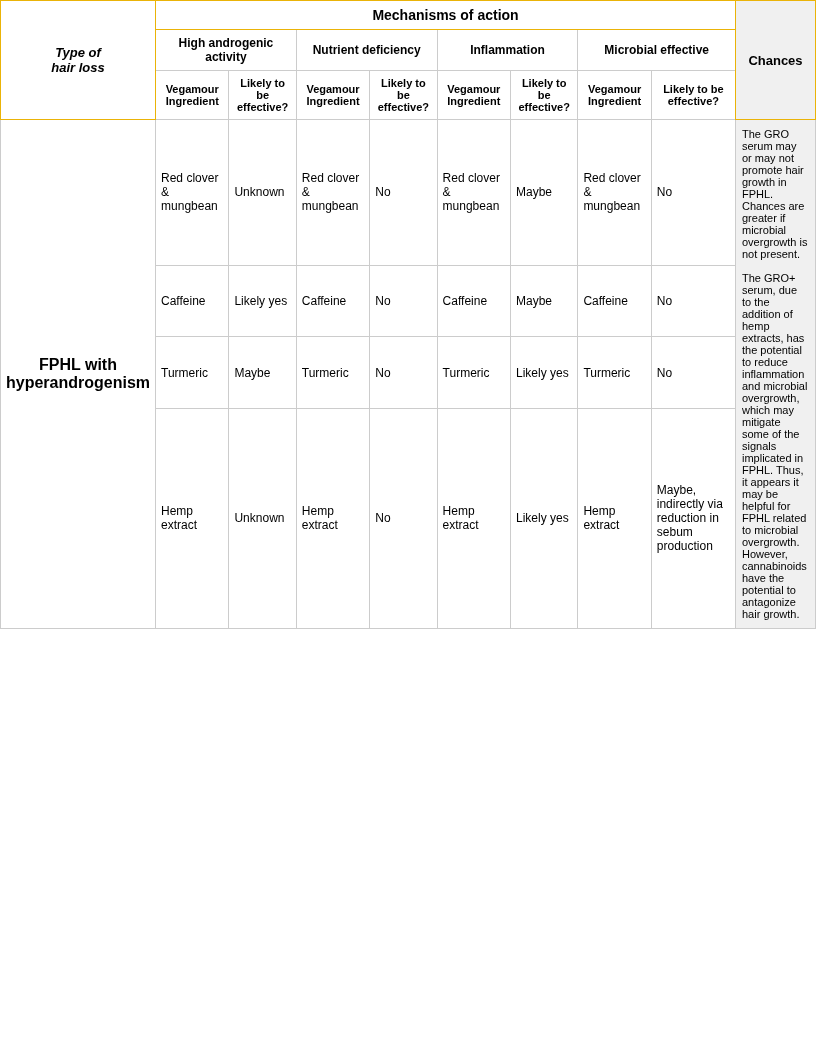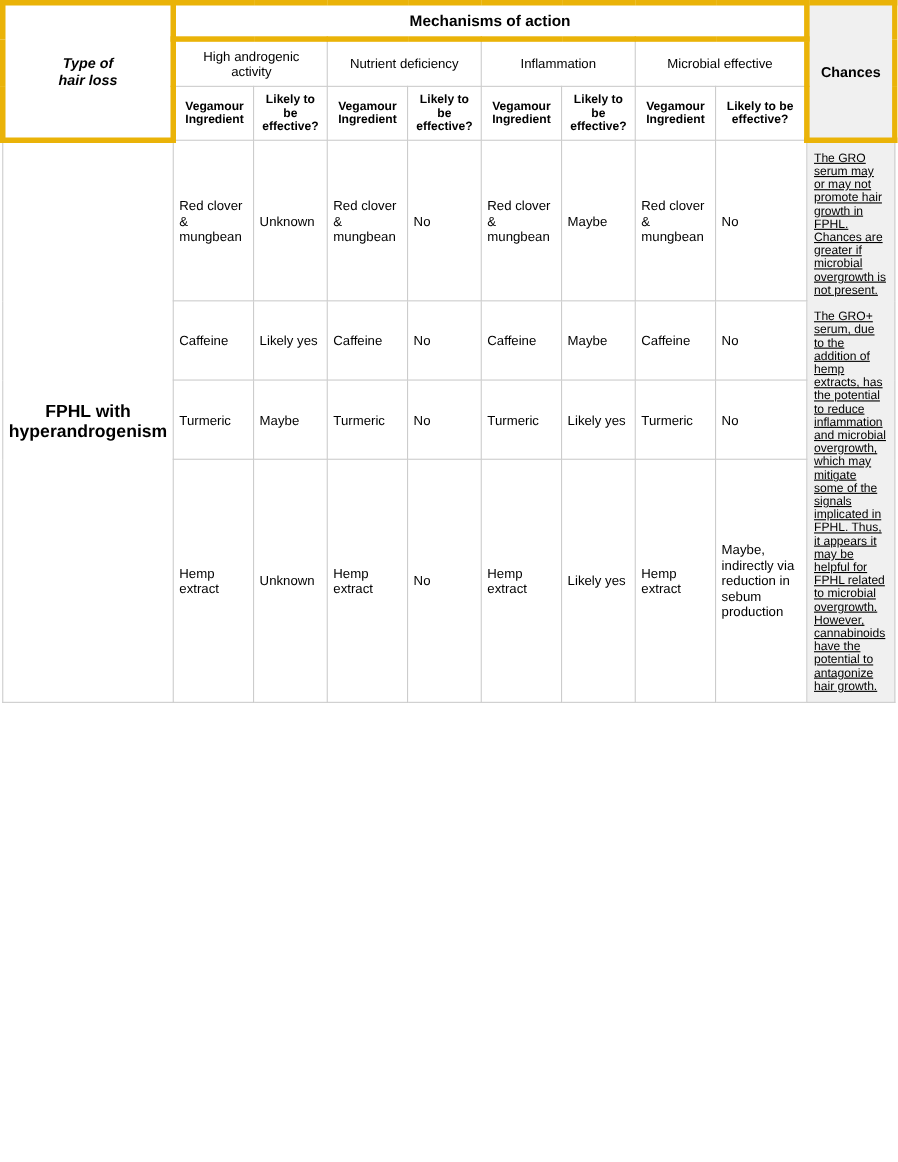--- a/index.html
+++ b/index.html
@@ -38,21 +38,21 @@
     }
     .header-verdict {
       width: 80px;
       font-weight: bold;
       font-size: 13px;
       text-align: center;
       vertical-align: middle;
       background: #f0f0f0;
     }
     .sub-header {
-      font-weight: normal;
+      font-weight: bold;
       font-size: 12px;
       background: #fff;
       vertical-align: middle;
       text-align: center;
     }
     .row-header {
       font-weight: bold;
       font-size: 16px;
       background: #fff;
       vertical-align: middle;
@@ -66,21 +66,21 @@
       vertical-align: top;
       padding: 8px 6px;
       width: 80px;
     }
     .data-cell {
       font-size: 12px;
       vertical-align: middle;
       text-align: left;
     }
     .top-header-row td {
-      border: 5px solid #eab308;
+      border: 1px solid #eab308;
     }
     .mechanisms-top {
       border-right: 1px solid #ccc;
     }
   </style>
 </head>
 <body>
 
 <table>
 
@@ -113,21 +113,21 @@
   <tr>
     <td class="row-header" rowspan="4" style="white-space: pre-line;">FPHL with hyperandrogenism</td>
     <td class="data-cell">Red clover &amp; mungbean</td>
     <td class="data-cell">Unknown</td>
     <td class="data-cell">Red clover &amp; mungbean</td>
     <td class="data-cell">No</td>
     <td class="data-cell">Red clover &amp; mungbean</td>
     <td class="data-cell">Maybe</td>
     <td class="data-cell">Red clover &amp; mungbean</td>
     <td class="data-cell">No</td>
-    <td class="verdict-cell" rowspan="4" style="white-space: pre-line; text-decoration: underline;">The GRO serum may or may not promote hair growth in FPHL. Chances are greater if microbial overgrowth is not present.
+    <td class="verdict-cell" rowspan="4" style="white-space: pre-line;">The GRO serum may or may not promote hair growth in FPHL. Chances are greater if microbial overgrowth is not present.
 
 The GRO+ serum, due to the addition of hemp extracts, has the potential to reduce inflammation and microbial overgrowth, which may mitigate some of the signals implicated in FPHL. Thus, it appears it may be helpful for FPHL related to microbial overgrowth. However, cannabinoids have the potential to antagonize hair growth.</td>
   </tr>
 
   <tr>
     <td class="data-cell">Caffeine</td>
     <td class="data-cell">Likely yes</td>
     <td class="data-cell">Caffeine</td>
     <td class="data-cell">No</td>
     <td class="data-cell">Caffeine</td>

